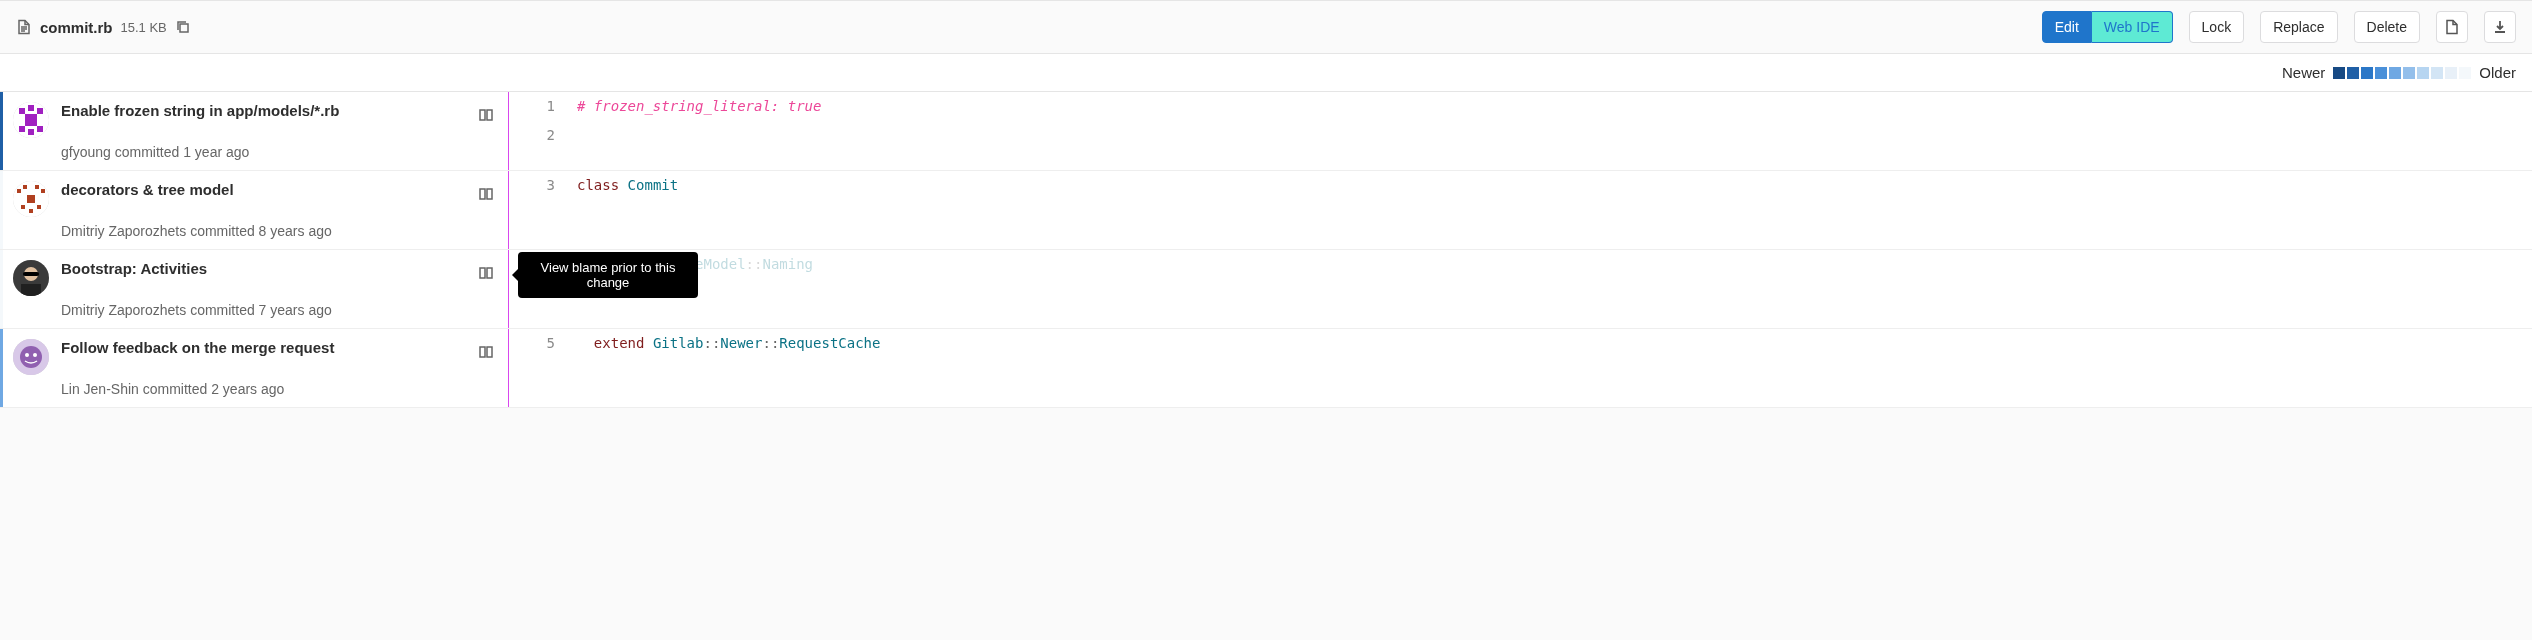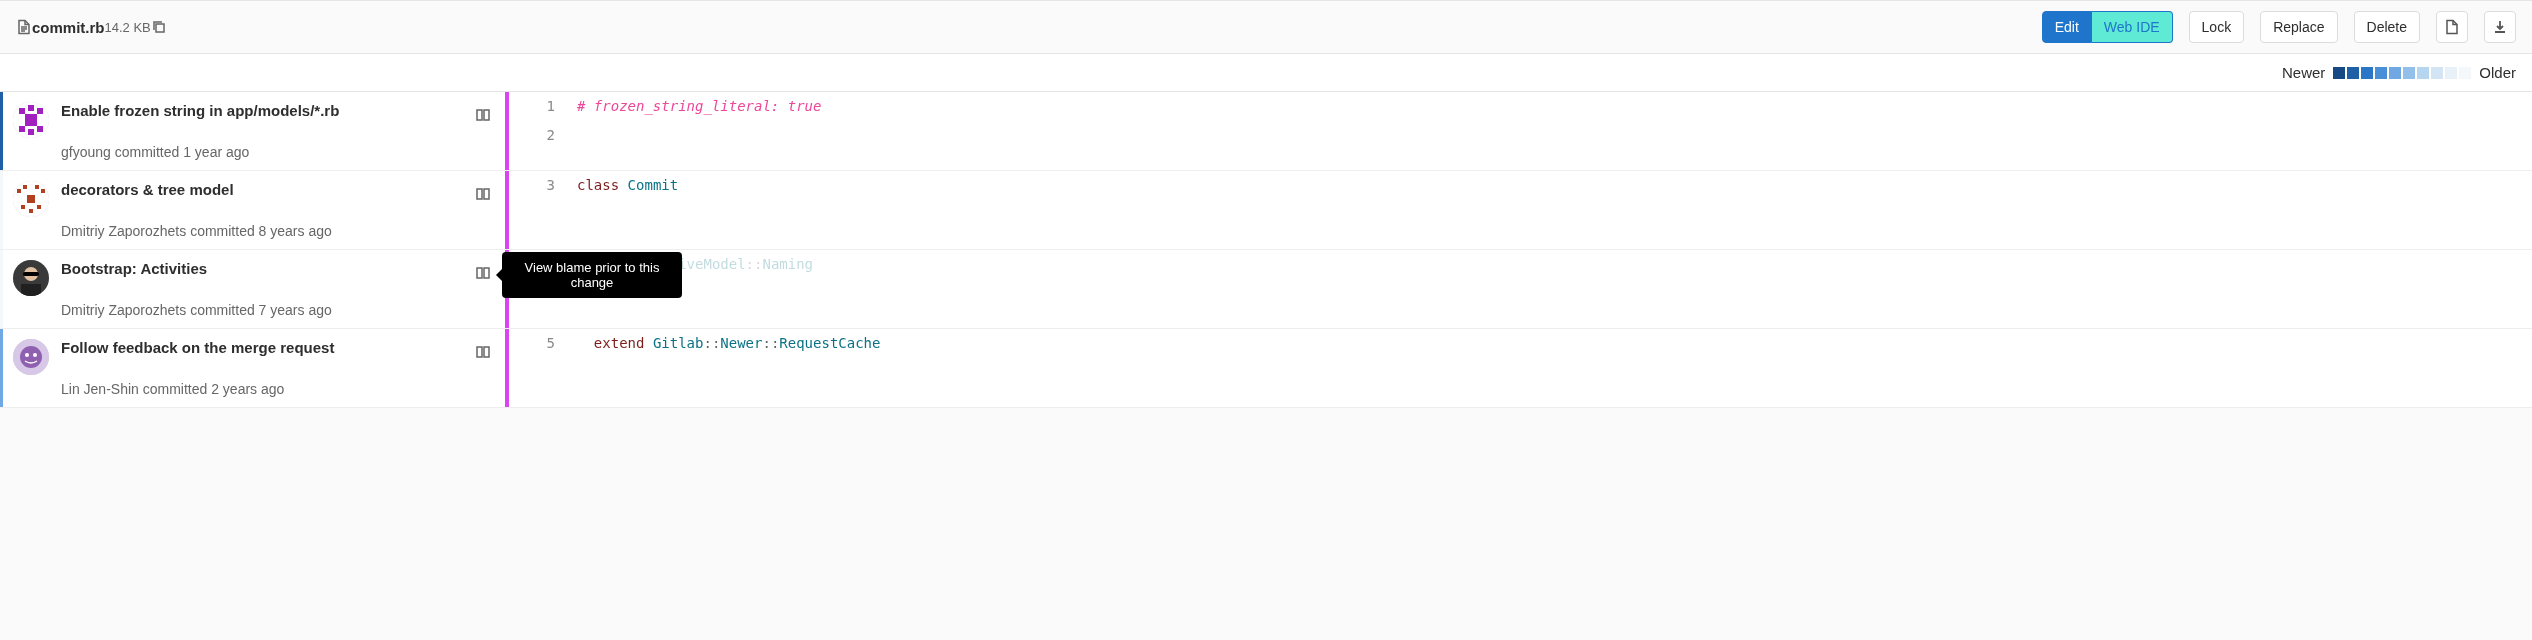--- a/index.html
+++ b/index.html
@@ -8,21 +8,21 @@
 .file-header {
   display: flex;
   align-items: center;
   justify-content: space-between;
   padding: 10px 16px;
   background: #fafafa;
   border: 1px solid #e5e5e5;
   border-left: none;
   border-right: none;
 }
-.file-title { display: flex; align-items: center; }
+.file-title { display: flex; align-items: center; gap: 8px; }
 .file-title .filename { font-weight: 600; font-size: 15px; }
 .file-title .filesize { color: #666; font-size: 13px; }
 .file-actions { display: flex; align-items: center; gap: 16px; }
 
 .btn {
   display: inline-flex; align-items: center; justify-content: center;
   height: 32px; padding: 0 12px; font-size: 14px;
   border: 1px solid #dcdcde; border-radius: 4px; background: #fff; color: #2e2e2e;
   cursor: pointer;
 }
@@ -40,21 +40,21 @@
 }
 .age-legend .label { font-size: 15px; color: #2e2e2e; }
 .age-swatches { display: flex; gap: 2px; }
 .age-swatches .sw { width: 12px; height: 12px; }
 
 .blame-table { display: flex; flex-direction: column; background:#fff; }
 .blame-row { display: flex; border-bottom: 1px solid #eee; }
 .blame-commit {
   width: 509px; min-width: 509px;
   display: flex; align-items: flex-start; padding: 10px 12px 10px 10px;
-  border-left: 3px solid transparent; border-right: 4px solid #d946ef;
+  border-left: 3px solid transparent; border-right: 1px solid #d946ef;
   position: relative;
   justify-content: space-between;
 }
 .blame-commit .avatar {
   width: 36px; height: 36px; border-radius: 50%;
   background: #d0d0d0; flex-shrink: 0; margin-right: 12px;
   display: flex; align-items: center; justify-content: center;
   overflow: hidden;
 }
 .blame-commit .meta { flex: 1; }
@@ -72,21 +72,21 @@
 .src { padding: 4px 0 4px 8px; white-space: pre; }
 .c-comment { color: #ec4899; font-style: italic; }
 .c-kw { color: #7f1d1d; }
 .c-const { color: #0b7285; font-weight: 500; }
 .c-ns { color: #0b7285; }
 .c-op { color: #666; }
 
 .tooltip {
   position: absolute; background: #000; color: #fff; font-size: 13px;
   padding: 8px 12px; border-radius: 4px; width: 180px; text-align: center;
-  z-index: 10; left: 502px; top: 0;
+  z-index: 10; left: 518px; top: 0;
 }
 .tooltip::before {
   content: ""; position: absolute; left: -6px; top: 50%; transform: translateY(-50%);
   border: 6px solid transparent; border-right-color: #000; border-left: none;
 }
 
 .row-rel { position: relative; }
 
 svg { display: block; }
 </style>
@@ -96,21 +96,21 @@
 <div class="file-header">
   <div class="file-title">
     <span>
       <svg width="16" height="16" viewBox="0 0 16 16" fill="none" stroke="#666" stroke-width="1.5">
         <path d="M3 1.5h6l4 4V14.5H3z"></path>
           <path d="M9 1.5V5.5h4"></path>
           <path d="M5 8h6M5 10h6M5 12h4"></path>
       </svg>
     </span>
     <span class="filename">commit.rb</span>
-    <span class="filesize">14.2 KB</span>
+    <span class="filesize">15.1 KB</span>
     <span style="cursor:pointer;color:#666;">
       <svg width="16" height="16" viewBox="0 0 16 16" fill="none" stroke="currentColor" stroke-width="1.5">
         <rect x="5" y="5" width="8" height="8"></rect>
           <path d="M3 11V3h8"></path>
       </svg>
     </span>
   </div>
   <div class="file-actions">
     <div class="btn-group">
       <button class="btn primary">Edit</button>

